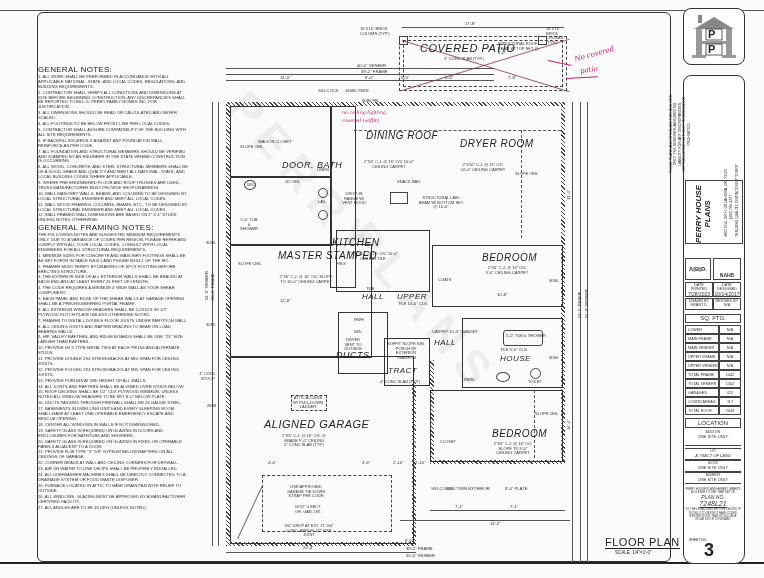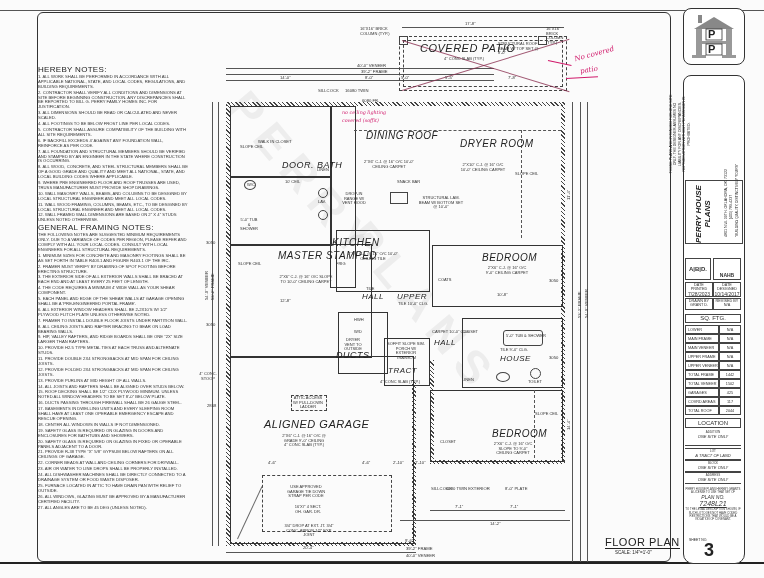--- a/index.html
+++ b/index.html
@@ -45,21 +45,21 @@
 
 <div class="sheet">
   <div class="topline"></div>
   <div class="bottomline"></div>
   <div class="border-main"></div>
 
   <div class="watermark" style="left:200px;top:150px;">PERRY</div>
   <div class="watermark" style="left:320px;top:280px;">PLANS</div>
 
   <div class="notes">
-    <h3>HEREBY NOTES:</h3>
+    <h3>GENERAL NOTES:</h3>
     <p>1. ALL WORK SHALL BE PERFORMED IN ACCORDANCE WITH ALL APPLICABLE NATIONAL, STATE, AND LOCAL CODES, REGULATIONS, AND BUILDING REQUIREMENTS.</p>
     <p>2. CONTRACTOR SHALL VERIFY ALL CONDITIONS AND DIMENSIONS AT SITE BEFORE BEGINNING CONSTRUCTION. ANY DISCREPANCIES SHALL BE REPORTED TO BILL G. PERRY FAMILY HOMES INC. FOR JUSTIFICATION.</p>
     <p>3. ALL DIMENSIONS SHOULD BE READ OR CALCULATED AND NEVER SCALED.</p>
     <p>4. ALL FOOTINGS TO BE BELOW FROST LINE PER LOCAL CODES.</p>
     <p>5. CONTRACTOR SHALL ASSURE COMPATIBILITY OF THE BUILDING WITH ALL SITE REQUIREMENTS.</p>
     <p>6. IF BACKFILL EXCEEDS 4' AGAINST ANY FOUNDATION WALL, REINFORCE AS PER CODE.</p>
     <p>7. ALL FOUNDATION AND STRUCTURAL MEMBERS SHOULD BE VERIFIED AND STAMPED BY AN ENGINEER IN THE STATE WHERE CONSTRUCTION IS OCCURRING.</p>
     <p>8. ALL WOOD, CONCRETE, AND STEEL STRUCTURAL MEMBERS SHALL BE OF A GOOD GRADE AND QUALITY AND MEET ALL NATIONAL, STATE, AND LOCAL BUILDING CODES WHERE APPLICABLE.</p>
     <p>9. WHERE PRE ENGINEERED FLOOR AND ROOF TRUSSES ARE USED, TRUSS MANUFACTURER MUST PROVIDE SHOP DRAWINGS.</p>
     <p>10. WALL MASONRY WALLS, BEAMS, AND COLUMNS TO BE DESIGNED BY LOCAL STRUCTURAL ENGINEER AND MEET ALL LOCAL CODES.</p>

